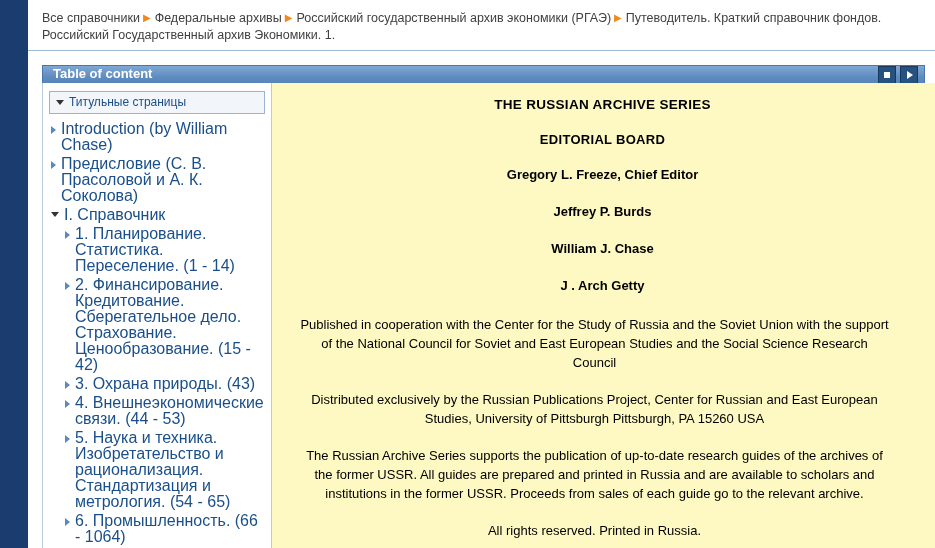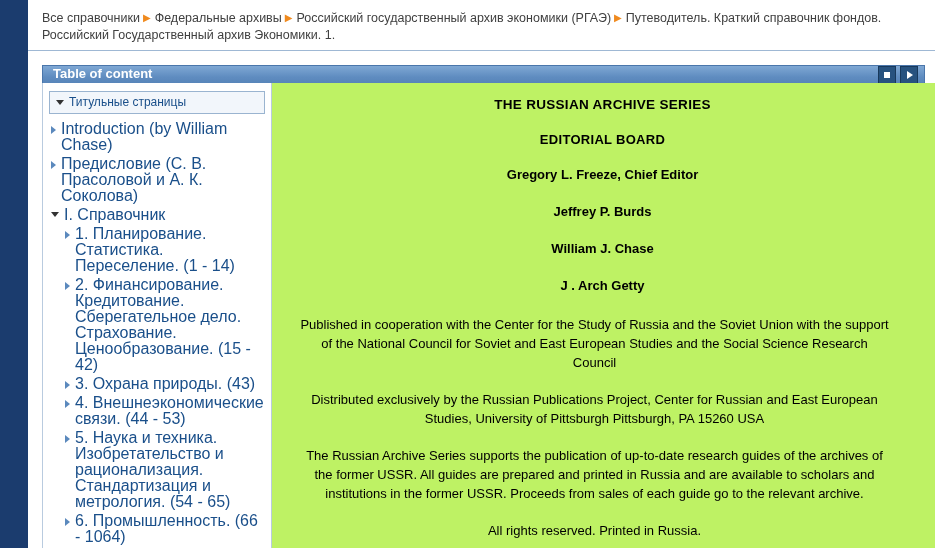--- a/index.html
+++ b/index.html
@@ -159,21 +159,21 @@
     line-height: 16px;
   }
   .toc-item.lvl1 { padding-left: 2px; }
   .toc-item.lvl2 { padding-left: 16px; }
   
   .doc-pane {
     flex: 1;
     padding: 10px 30px 0 28px;
     overflow: hidden;
     box-sizing: border-box;
-    background: #bef264;
+    background: #fef9c3;
   }
   .doc-h1 {
     text-align: center;
     font-weight: bold;
     font-size: 13.5px;
     letter-spacing: 0.3px;
     margin: 4px 0 20px 0;
   }
   .doc-h2 {
     text-align: center;

